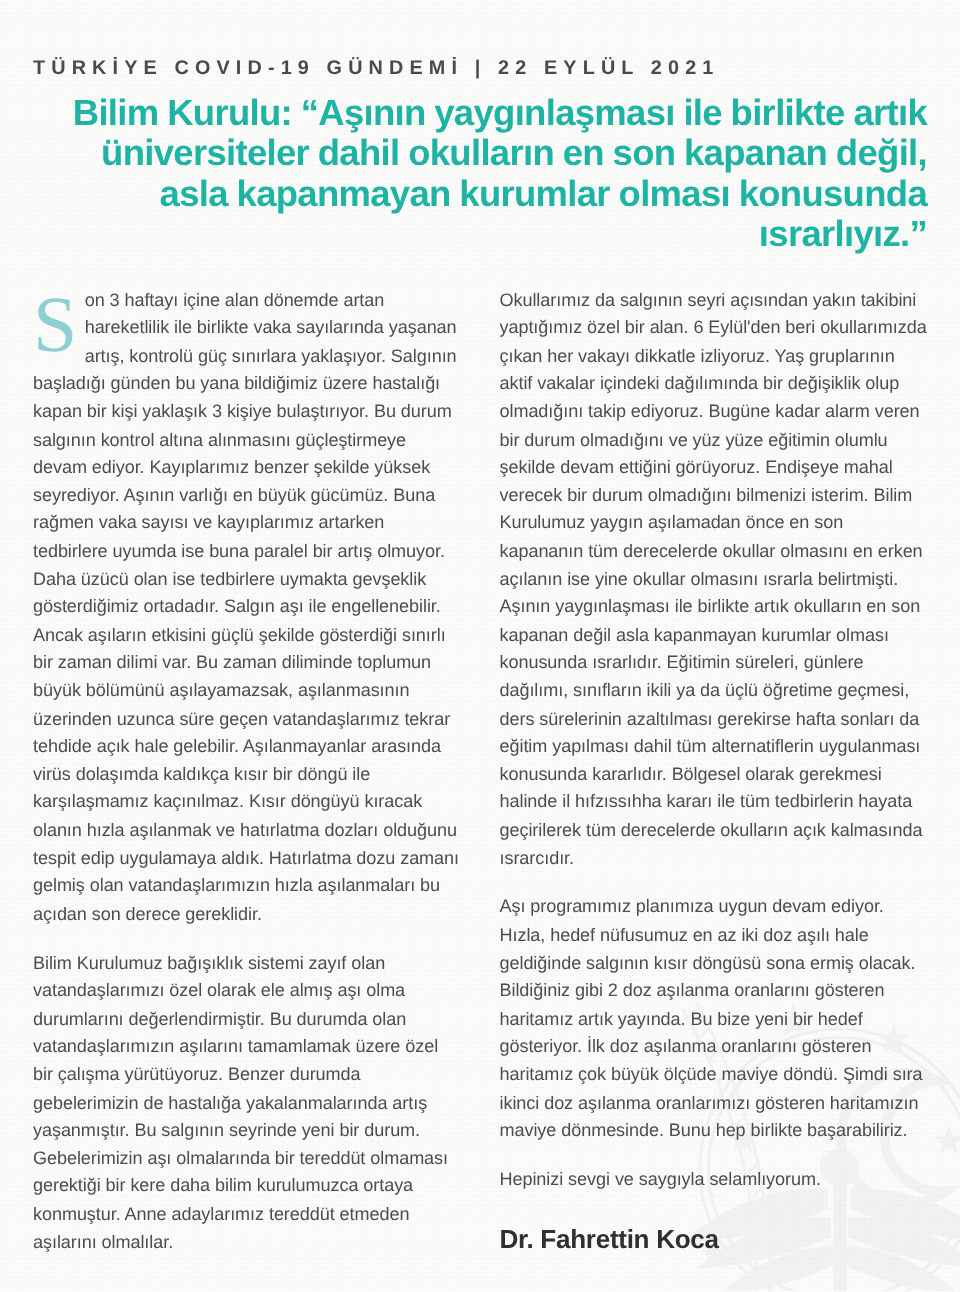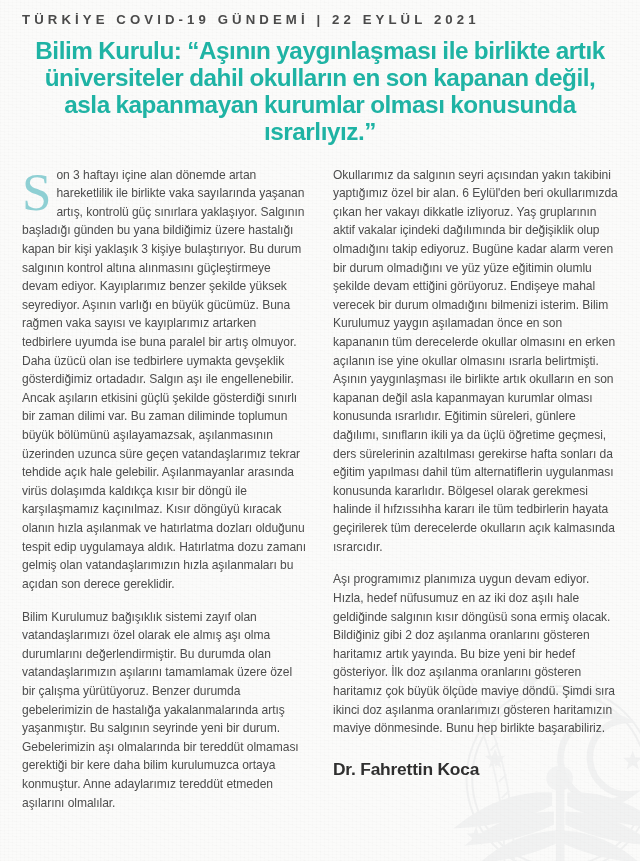--- a/index.html
+++ b/index.html
@@ -34,39 +34,39 @@
   }
 
   #content {
     position: relative;
     z-index: 2;
     padding: 0 22px;
   }
 
   
   .masthead {
-    padding-top: 13px;
+    padding-top: 38px;
     font-size: 13.2px;
     font-weight: bold;
     letter-spacing: 4.1px;
     color: #4a4a4a;
     white-space: nowrap;
     line-height: 1;
   }
 
   
   .headline {
     margin: 11px 0 0 0;
     font-size: 24.3px;
     font-weight: bold;
     line-height: 1.115;
     color: #1fb3a4;
     letter-spacing: -0.45px;
     word-spacing: -0.5px;
-    text-align: center;
+    text-align: right;
   }
 
   
   .deck {
     margin: 11px 0 0 0;
     font-size: 12.4px;
     font-weight: bold;
     line-height: 1.34;
     color: #343434;
     letter-spacing: -0.18px;
@@ -186,20 +186,21 @@
         <p class="body-par dropcap-par"><span class="dropcap">S</span><span>on 3 haftayı içine alan dönemde artan hareketlilik ile birlikte vaka sayılarında yaşanan artış, kontrolü güç sınırlara yaklaşıyor. Salgının başladığı günden bu yana bildiğimiz üzere hastalığı kapan bir kişi yaklaşık 3 kişiye bulaştırıyor. Bu durum salgının kontrol altına alınmasını güçleştirmeye devam ediyor. Kayıplarımız benzer şekilde yüksek seyrediyor. Aşının varlığı en büyük gücümüz. Buna rağmen vaka sayısı ve kayıplarımız artarken tedbirlere uyumda ise buna paralel bir artış olmuyor. Daha üzücü olan ise tedbirlere uymakta gevşeklik gösterdiğimiz ortadadır. Salgın aşı ile engellenebilir. Ancak aşıların etkisini güçlü şekilde gösterdiği sınırlı bir zaman dilimi var. Bu zaman diliminde toplumun büyük bölümünü aşılayamazsak, aşılanmasının üzerinden uzunca süre geçen vatandaşlarımız tekrar tehdide açık hale gelebilir. Aşılanmayanlar arasında virüs dolaşımda kaldıkça kısır bir döngü ile karşılaşmamız kaçınılmaz. Kısır döngüyü kıracak olanın hızla aşılanmak ve hatırlatma dozları olduğunu tespit edip uygulamaya aldık. Hatırlatma dozu zamanı gelmiş olan vatandaşlarımızın hızla aşılanmaları bu açıdan son derece gereklidir.</span></p>
 
         <p class="body-par">Bilim Kurulumuz bağışıklık sistemi zayıf olan vatandaşlarımızı özel olarak ele almış aşı olma durumlarını değerlendirmiştir. Bu durumda olan vatandaşlarımızın aşılarını tamamlamak üzere özel bir çalışma yürütüyoruz. Benzer durumda gebelerimizin de hastalığa yakalanmalarında artış yaşanmıştır. Bu salgının seyrinde yeni bir durum. Gebelerimizin aşı olmalarında bir tereddüt olmaması gerektiği bir kere daha bilim kurulumuzca ortaya konmuştur. Anne adaylarımız tereddüt etmeden aşılarını olmalılar.</p>
       </div>
 
       <div class="col">
         <p class="body-par">Okullarımız da salgının seyri açısından yakın takibini yaptığımız özel bir alan. 6 Eylül'den beri okullarımızda çıkan her vakayı dikkatle izliyoruz. Yaş gruplarının aktif vakalar içindeki dağılımında bir değişiklik olup olmadığını takip ediyoruz. Bugüne kadar alarm veren bir durum olmadığını ve yüz yüze eğitimin olumlu şekilde devam ettiğini görüyoruz. Endişeye mahal verecek bir durum olmadığını bilmenizi isterim. Bilim Kurulumuz yaygın aşılamadan önce en son kapananın tüm derecelerde okullar olmasını en erken açılanın ise yine okullar olmasını ısrarla belirtmişti. Aşının yaygınlaşması ile birlikte artık okulların en son kapanan değil asla kapanmayan kurumlar olması konusunda ısrarlıdır. Eğitimin süreleri, günlere dağılımı, sınıfların ikili ya da üçlü öğretime geçmesi, ders sürelerinin azaltılması gerekirse hafta sonları da eğitim yapılması dahil tüm alternatiflerin uygulanması konusunda kararlıdır. Bölgesel olarak gerekmesi halinde il hıfzıssıhha kararı ile tüm tedbirlerin hayata geçirilerek tüm derecelerde okulların açık kalmasında ısrarcıdır.</p>
 
         <p class="body-par">Aşı programımız planımıza uygun devam ediyor. Hızla, hedef nüfusumuz en az iki doz aşılı hale geldiğinde salgının kısır döngüsü sona ermiş olacak. Bildiğiniz gibi 2 doz aşılanma oranlarını gösteren haritamız artık yayında. Bu bize yeni bir hedef gösteriyor. İlk doz aşılanma oranlarını gösteren haritamız çok büyük ölçüde maviye döndü. Şimdi sıra ikinci doz aşılanma oranlarımızı gösteren haritamızın maviye dönmesinde. Bunu hep birlikte başarabiliriz.</p>
 
+        <p class="body-par">Hepinizi sevgi ve saygıyla selamlıyorum.</p>
 
         <div class="signature">
           <div class="sig-name">Dr. Fahrettin Koca</div>
 
         </div>
       </div>
 
     </div>
   </div>
 </div>

